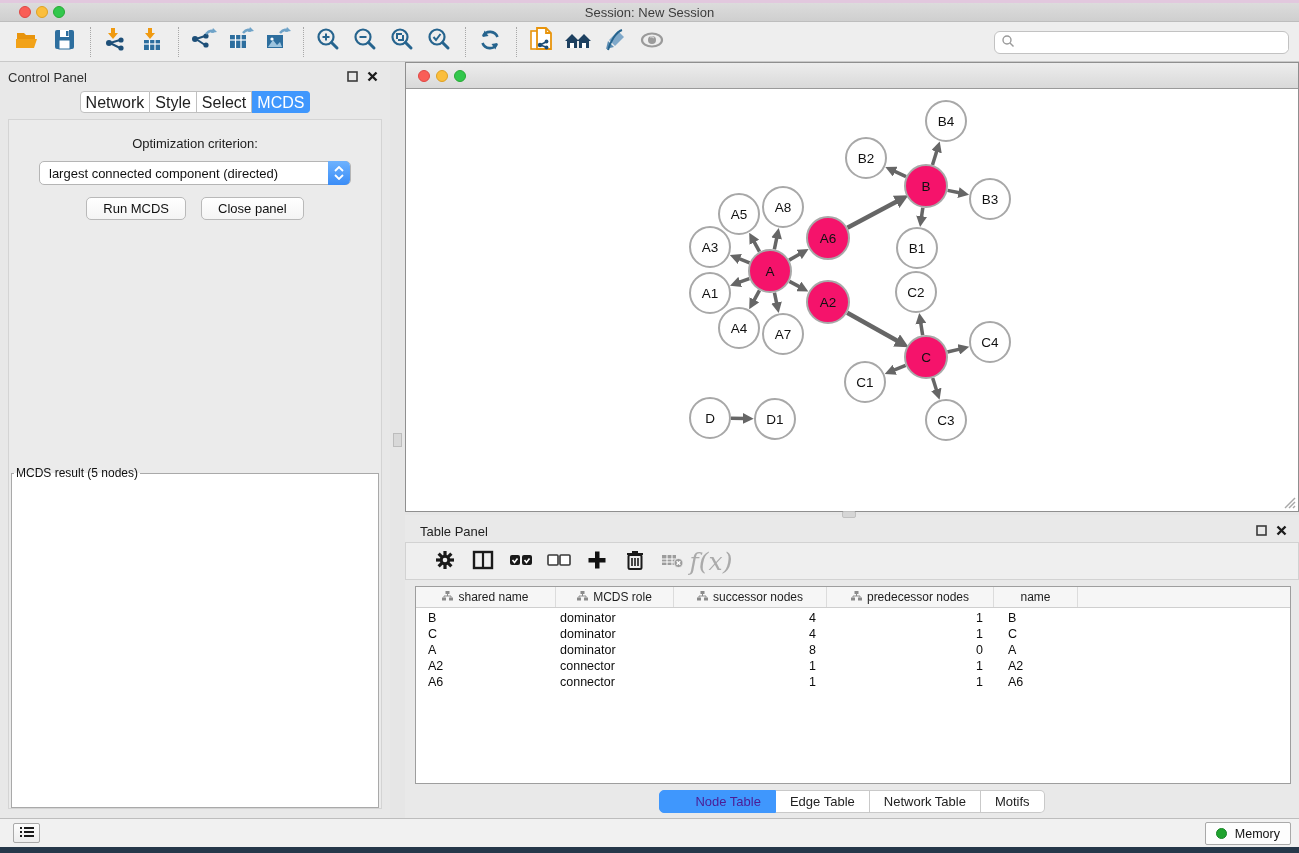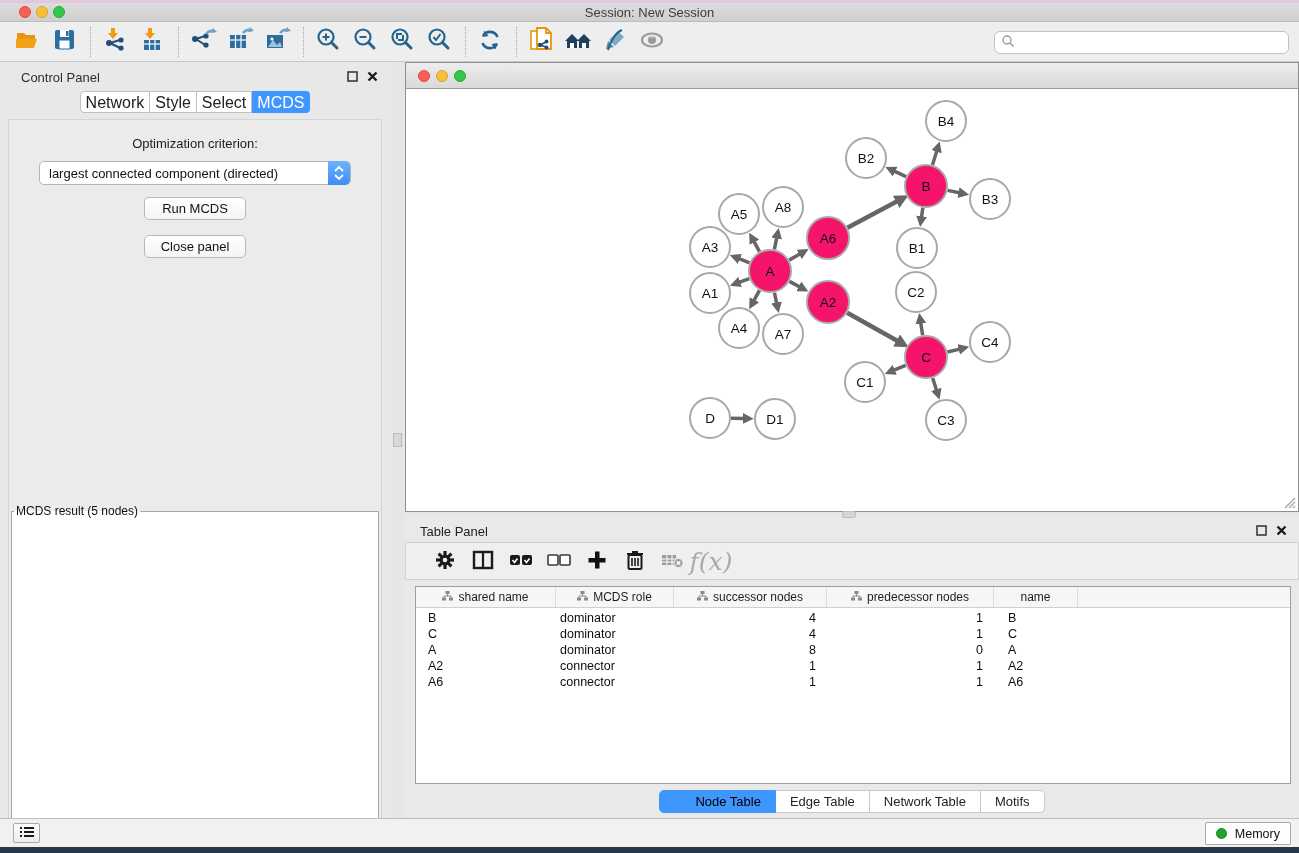--- a/index.html
+++ b/index.html
@@ -24,34 +24,34 @@
   .tb-btn { width:30px; height:30px; display:flex; align-items:center; justify-content:center; margin-right:7px; }
   .tb-sep { width:1px; height:30px; border-left:1px dotted #a8a8a8; margin:0 9px 0 4px; }
   .tb-search { position:absolute; right:10px; top:9px; width:295px; height:23px; background:#fff; border:1px solid #c2c2c2; border-radius:6px; display:flex; align-items:center; padding-left:6px; }
   .tb-search input { border:none; outline:none; flex:1; font-size:12px; margin-left:4px; font-family:"Liberation Sans",sans-serif; }
 
   
   .main { position:absolute; top:62px; left:0; right:0; bottom:35px; display:flex; background:#e6e6e6; }
 
   
   .cpanel { width:390px; flex:0 0 390px; display:flex; flex-direction:column; background:#e8e8e8; position:relative; }
-  .cp-header { height:28px; display:flex; align-items:center; padding:8px 12px 0 21px;gap:31px; }
+  .cp-header { height:28px; display:flex; align-items:center; padding:8px 12px 0 8px;gap:31px; }
   .cp-header .ttl { font-size:13px; color:#2e2e2e; }
   .panel-ctrls { margin-left:auto; display:flex; gap:9px; align-items:center; }
   .cp-tabs { display:flex; justify-content:center; margin-top:6px; height:22px; }
   .cp-tab { background:#fff; border:1px solid #c0c0c0; border-left:none; padding:2px 5px; font-size:16px; color:#222; line-height:17px; cursor:default; }
   .cp-tab:first-child { border-left:1px solid #c0c0c0; border-radius:4px 0 0 4px; }
   .cp-tab:last-child { border-radius:0 4px 4px 0; }
   .cp-tab.active { background:#3f97fd; border-color:#3f97fd; color:#fff; }
   .cp-body { flex:1; margin:6px 8px 10px 8px; border:1px solid #d4d4d4; background:#ebebeb; display:flex; flex-direction:column; align-items:center; }
   .opt-label { margin-top:16px; font-size:13px; color:#1c1c1c; }
   .dropdown { margin-top:10px; width:312px; height:24px; background:#fff; border:1px solid #b5b5b5; border-radius:5px; display:flex; align-items:center; position:relative; }
   .dropdown .val { padding-left:9px; font-size:13px; color:#111; }
   .dd-stepper { position:absolute; right:0; top:-1px; bottom:-1px; width:22px; background:linear-gradient(#6db2fe,#3b8df7); border-radius:0 5px 5px 0; display:flex; flex-direction:column; align-items:center; justify-content:center; gap:2px; }
-  .btn-row { margin-top:12px; display:flex; gap:15px;flex-direction:column; }
+  .btn-row { margin-top:12px; display:flex; gap:15px; }
   .pbtn { background:linear-gradient(#ffffff,#f4f4f4); border:1px solid #b9b9b9; border-radius:5px; height:23px; padding:0 16px; font-size:13px; color:#111; font-family:"Liberation Sans",sans-serif; }
   fieldset.mcds { margin-top:246px; width:368px; height:342px; border:1px solid #a9a9a9; background:#fff; position:relative; align-self:center; }
   fieldset.mcds legend { font-size:12px; color:#111; margin-left:2px; padding:0 2px; background:transparent; }
   .mcds-list { position:absolute; top:0px; left:1px; right:14px; bottom:1px; background:#fff; padding:1px 5px; overflow:hidden; }
   .mcds-item { font-size:13px; line-height:16px; color:#111; }
   .mcds-scroll { position:absolute; top:1px; right:1px; bottom:1px; width:13px; background:#f4f4f4; border-left:1px solid #e2e2e2; }
 
   .gutter-handle { position:absolute; left:-12px; top:371px; width:9px; height:14px; background:#d8d8d8; border:1px solid #bcbcbc; }
 
   
@@ -75,21 +75,21 @@
   .thead { display:flex; height:21px; background:#f6f6f6; border-bottom:1px solid #cfcfcf; }
   .th { display:flex; align-items:center; justify-content:center; gap:5px; font-size:12px; color:#1d1d1d; border-right:1px solid #dcdcdc; height:100%; }
   .trow { display:flex; height:16px; align-items:center; }
   .td { font-size:12.5px; color:#0d0d0d; white-space:nowrap; overflow:hidden; }
   .td.num { text-align:right; }
   .tbody { padding-top:2px; }
   .tp-tabs { height:34px; display:flex; align-items:center; justify-content:center; }
   .bt-tab { background:#fff; border:1px solid #c9c9c9; border-left:none; height:23px; padding:3px 14px; font-size:13px; color:#222; line-height:16px; }
   .bt-tab:first-child { border-left:1px solid #c9c9c9; border-radius:5px 0 0 5px; }
   .bt-tab:last-child { border-radius:0 5px 5px 0; }
-  .bt-tab.active { background:#3f97fd; border-color:#3f97fd; color:#000000;padding-left:35px; }
+  .bt-tab.active { background:#3f97fd; border-color:#3f97fd; color:#4c1d95;padding-left:35px; }
 
   
   .statusbar { position:absolute; left:0; right:0; bottom:6px; height:29px; background:#f1f1f1; border-top:1px solid #bdbdbd; }
   .sb-left { position:absolute; left:13px; top:4px; width:27px; height:20px; background:linear-gradient(#fdfdfd,#ededed); border:1px solid #a9a9a9; border-radius:2px; display:flex; align-items:center; justify-content:center; }
   .sb-mem { position:absolute; right:8px; top:3px; height:23px; background:#fdfdfd; border:1px solid #a9a9a9; border-radius:2px; display:flex; align-items:center; gap:8px; padding:0 10px; font-size:12.5px; color:#111; }
   .mem-dot { width:11px; height:11px; border-radius:50%; background:#1fa32e; border:1px solid #178527; }
 </style>
 </head>
 <body>
 

